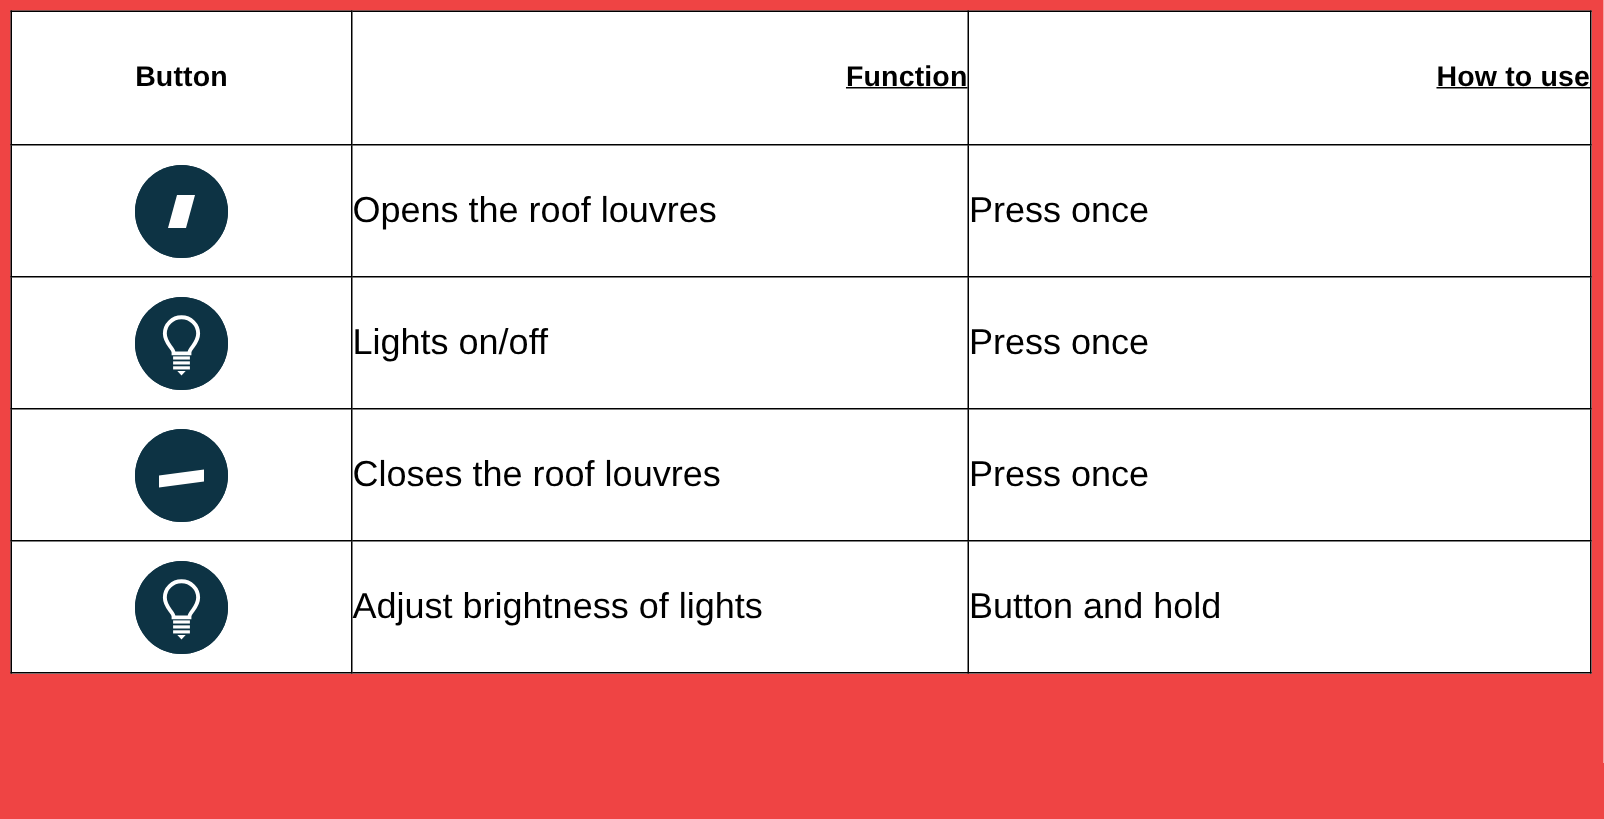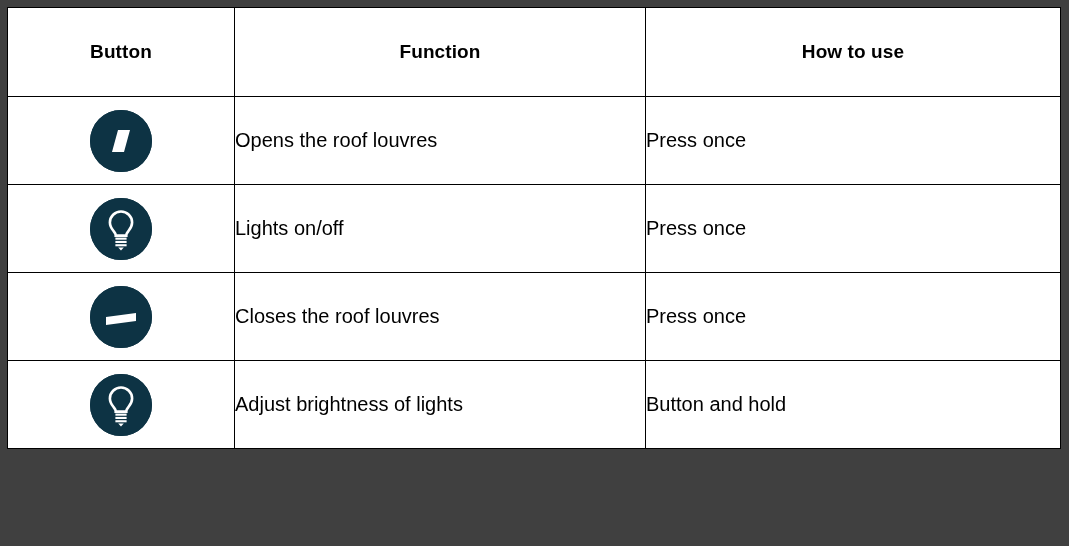--- a/index.html
+++ b/index.html
@@ -11,21 +11,21 @@
     width: 1069px;
     height: 546px;
     font-family: "Liberation Sans", sans-serif;
     color: #000000;
     overflow: hidden;
   }
   .page {
     position: relative;
     width: 1069px;
     height: 546px;
-    background: #404040;
+    background: #ef4444;
   }
   .control-table {
     position: absolute;
     left: 7px;
     top: 7px;
     width: 1053px;
     border-collapse: collapse;
     table-layout: fixed;
     background: #ffffff;
   }
@@ -45,35 +45,36 @@
   .control-table thead th {
     height: 88px;
     font-size: 19px;
     font-weight: bold;
     letter-spacing: 0.1px;
   }
   .hdr-button {
     text-align: center;
   }
   .hdr-text-left {
-    text-align: center;
+    text-align: right;
     padding-left: 12px;
+    text-decoration: underline;
   }
 
   
   .control-table tbody tr {
     height: 88px;
   }
   .cell-icon {
     text-align: center;
   }
   .cell-text {
     text-align: left;
     padding-left: 12px;
-    font-size: 20px;
+    font-size: 24px;
     font-weight: normal;
   }
 
   
   .icon-badge {
     display: inline-block;
     width: 62px;
     height: 62px;
     border-radius: 50%;
     background: #0d3344;

